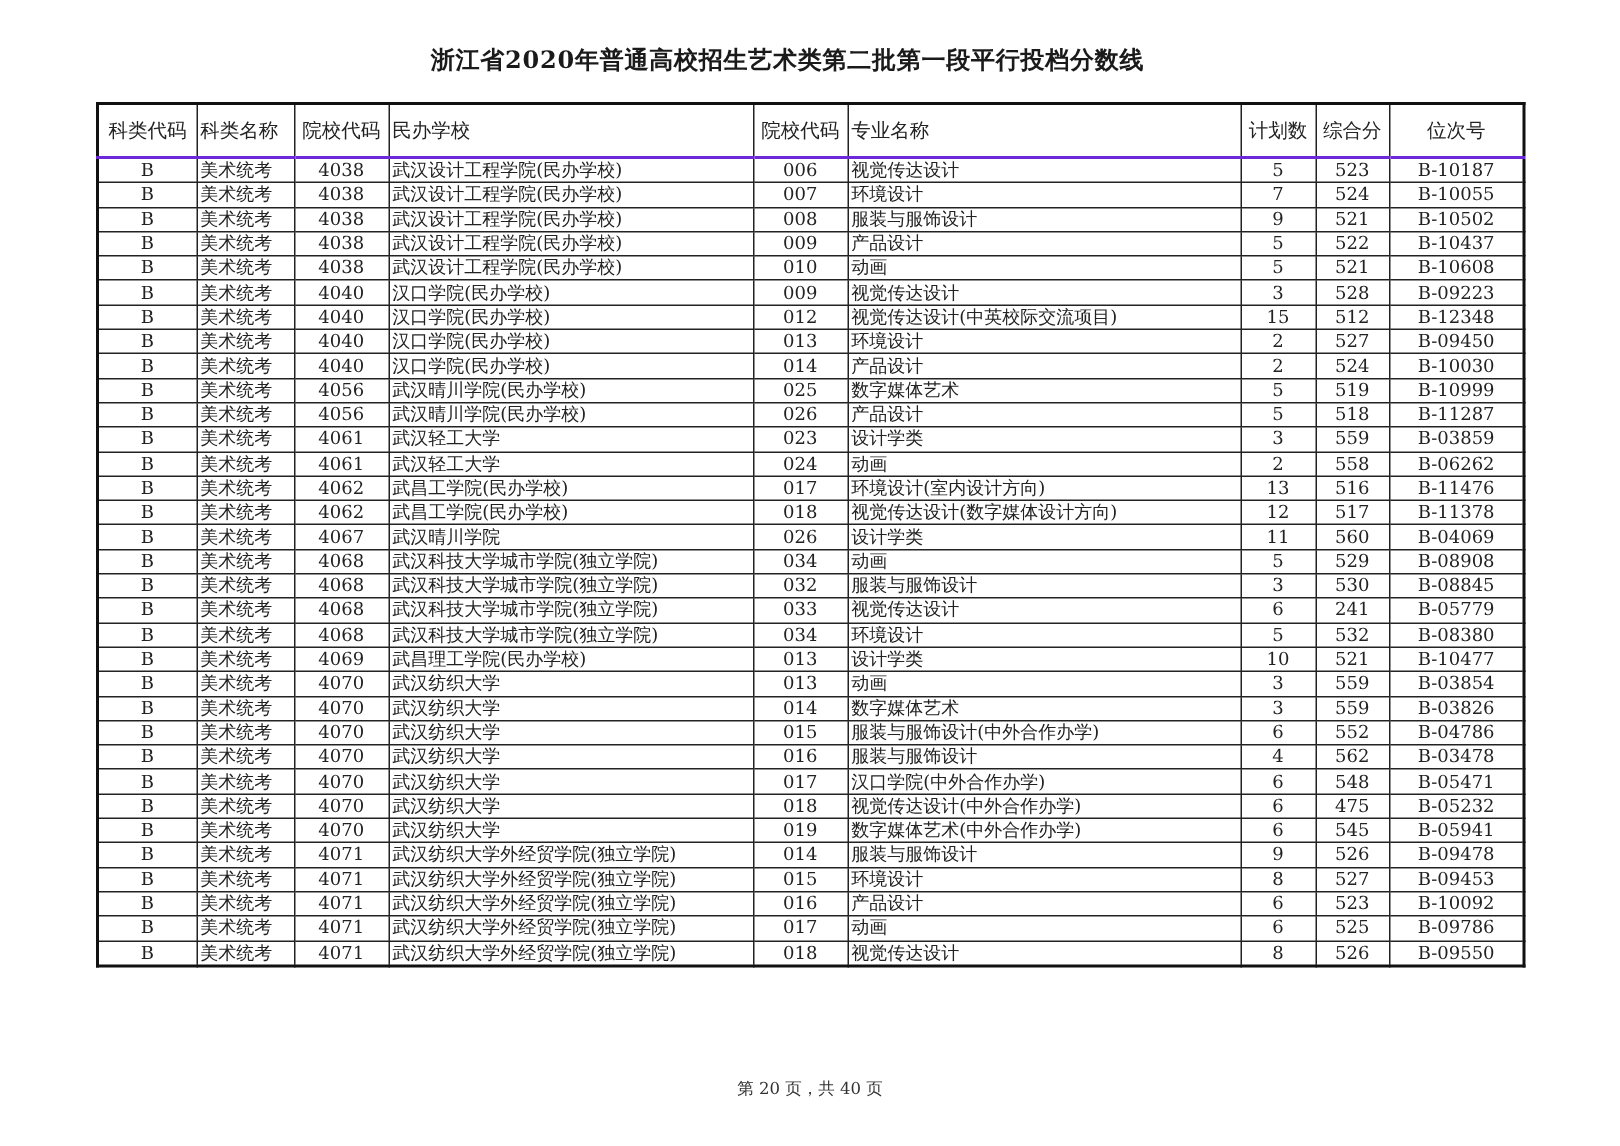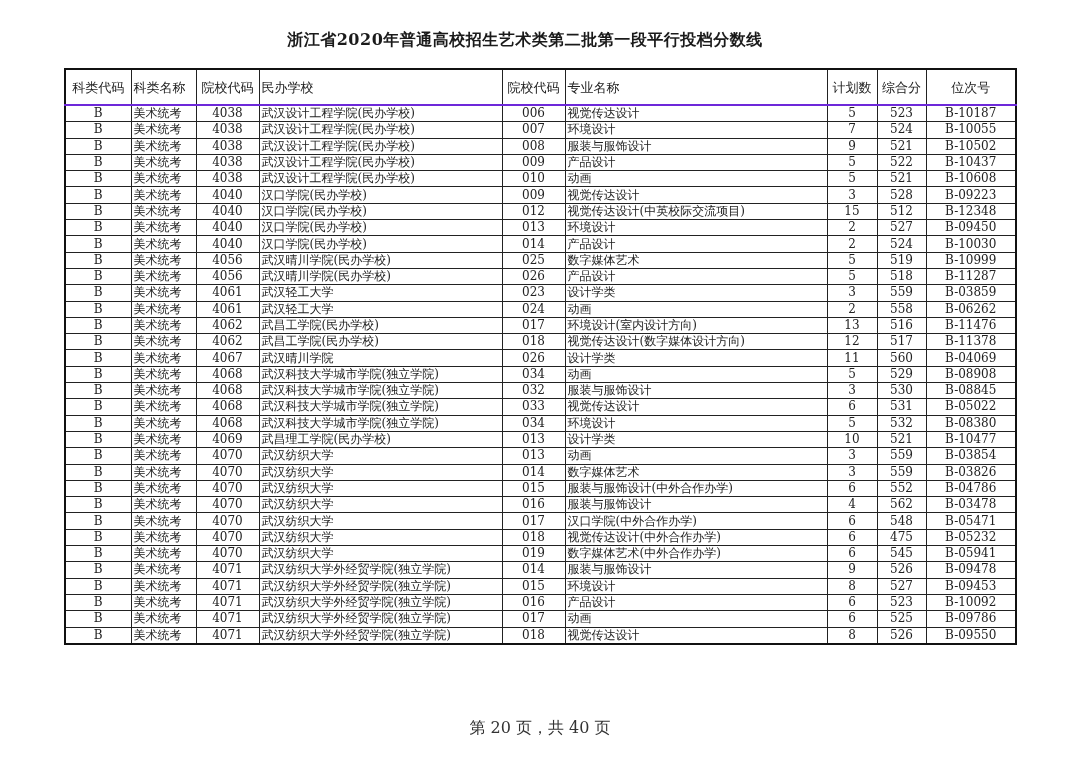--- a/index.html
+++ b/index.html
@@ -8,21 +8,21 @@
   .title { position:absolute; top:30px; left:0; width:1000px; text-align:center;
            font-size:16px; font-weight:bold; letter-spacing:0.5px; color:#1a1a1a;padding-left:25px; }
   table.grid { position:absolute; left:64px; top:68px; width:951px;
                border-collapse:collapse; border:2px solid #111; table-layout:fixed; }
   table.grid th, table.grid td { border:1px solid #222; padding:0 2px; font-size:12px;
                white-space:nowrap; overflow:hidden; line-height:15px; height:15.3px; }
   table.grid thead th { height:34px; font-weight:normal; font-size:13px; text-align:left; border-bottom:2px solid #6d28d9; }
   table.grid thead th.c { text-align:center; }
   td.c { text-align:center; }
   td.l { text-align:left; }
-  .footer { position:absolute; top:718px; left:0; width:1080px; text-align:center; font-size:16px; color:#333; }
+  .footer { position:absolute; top:718px; left:0; width:1080px; text-align:center; font-size:11px; color:#333; }
 </style>
 </head>
 <body>
 
 <div class="title">浙江省2020年普通高校招生艺术类第二批第一段平行投档分数线</div>
 
 <table class="grid">
   <colgroup>
     <col style="width:66px">
       <col style="width:65px">
@@ -247,22 +247,22 @@
         <td class="c">B-08845</td>
       </tr>
       <tr>
         <td class="c">B</td>
         <td class="l">美术统考</td>
         <td class="c">4068</td>
         <td class="l">武汉科技大学城市学院(独立学院)</td>
         <td class="c">033</td>
         <td class="l">视觉传达设计</td>
         <td class="c">6</td>
-        <td class="c">531</td>
-        <td class="c">B-05022</td>
+        <td class="c">241</td>
+        <td class="c">B-05779</td>
       </tr>
       <tr>
         <td class="c">B</td>
         <td class="l">美术统考</td>
         <td class="c">4068</td>
         <td class="l">武汉科技大学城市学院(独立学院)</td>
         <td class="c">034</td>
         <td class="l">环境设计</td>
         <td class="c">5</td>
         <td class="c">532</td>

